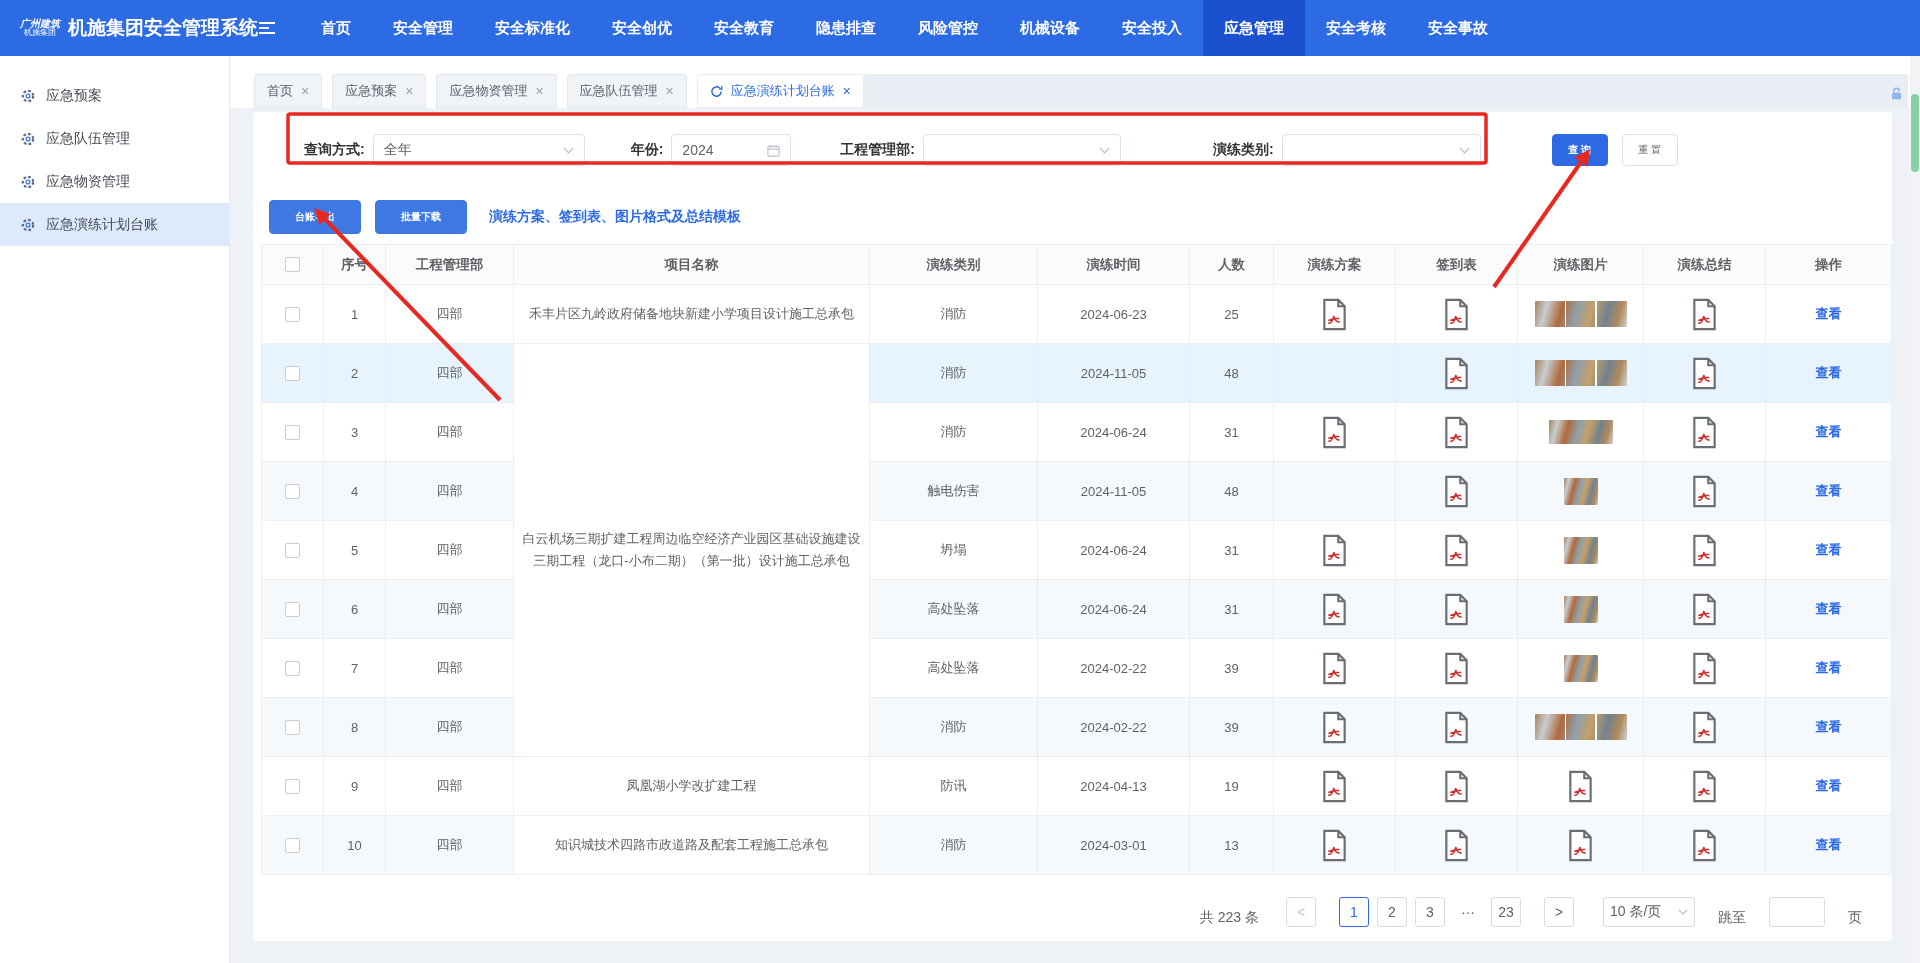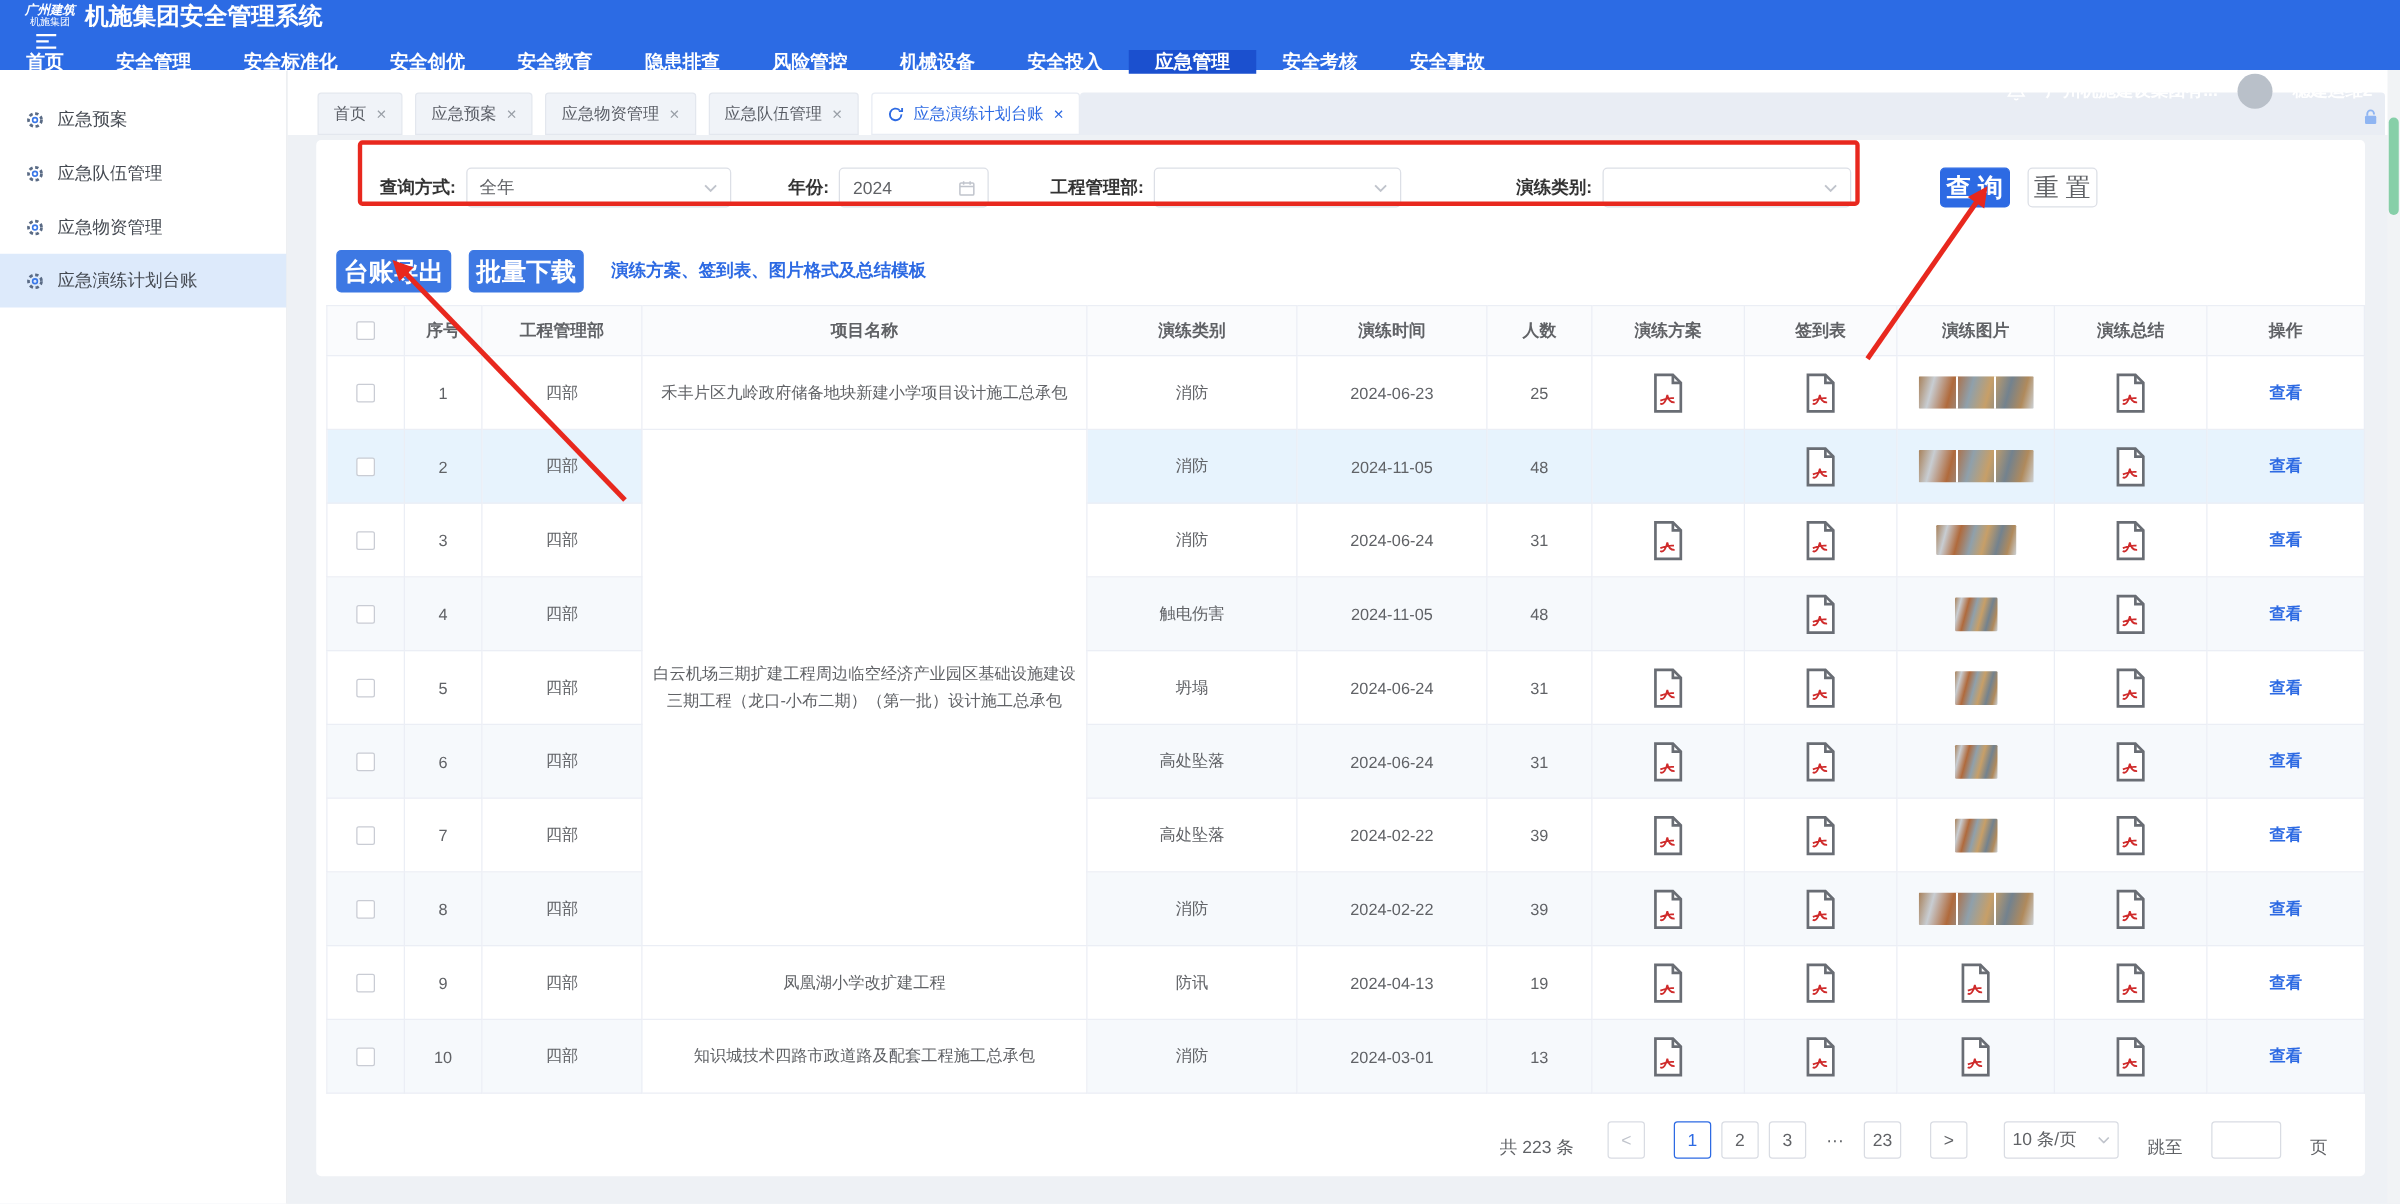--- a/index.html
+++ b/index.html
@@ -5,21 +5,21 @@
   :root{
     --accent:#2d6ae3; --headerBg:#2c6be4; --headerActive:#1b50cf;
     --annotation:#e8281e; --rowHighlight:#e7f3fd; --zebra:#f6f9fc;
   }
   *{box-sizing:border-box;margin:0;padding:0;}
   html,body{width:1920px;height:963px;overflow:hidden;}
   body{font-family:"Liberation Sans","DejaVu Sans",sans-serif;background:#eef1f5;position:relative;color:#606266;}
   .page{position:relative;width:1920px;height:963px;}
 
   
-  header{position:absolute;top:0;left:0;width:100%;height:56px;background:var(--headerBg);display:flex;align-items:stretch;z-index:5;flex-direction:column;}
+  header{position:absolute;top:0;left:0;width:100%;height:56px;background:var(--headerBg);display:flex;align-items:stretch;z-index:5;}
   .logo-area{width:230px;display:flex;align-items:center;gap:8px;padding-left:12px;flex:none;}
   .logo-mark{display:flex;flex-direction:column;align-items:center;line-height:1.1;color:#fff;}
   .logo-mark .l1{font-size:10px;font-style:italic;font-weight:bold;white-space:nowrap;}
   .logo-mark .l2{font-size:8px;white-space:nowrap;}
   .app-title{color:#fff;font-size:19px;font-weight:bold;white-space:nowrap;}
   .hamburger{display:flex;align-items:center;padding:0 24px 0 28px;cursor:pointer;}
   nav{display:flex;align-items:stretch;}
   .nav-item{display:flex;align-items:center;padding:0 21px;color:#fff;font-size:15px;font-weight:bold;white-space:nowrap;cursor:pointer;}
   .nav-item.active{background:var(--headerActive);}
   .header-right{margin-left:auto;display:flex;align-items:center;gap:16px;padding-right:22px;color:#fff;}
@@ -44,21 +44,21 @@
   .card{margin:4px 28px 0 23px;height:829px;background:#fff;border-radius:4px;padding:0 8px;display:flex;flex-direction:column;position:relative;}
 
   
   .filter-row{display:flex;align-items:center;height:48px;margin-top:14px;padding-left:43px;font-size:14px;}
   .f-label{color:#333;font-weight:bold;margin-right:8px;white-space:nowrap;}
   .sel{height:32px;border:1px solid #dcdfe6;border-radius:4px;background:#fff;display:flex;align-items:center;justify-content:space-between;padding:0 10px;color:#606266;font-size:14px;cursor:pointer;}
   .sel-mode{width:212px;margin-right:46px;}
   .sel-year{width:120px;margin-right:49px;}
   .sel-dept{width:198px;margin-right:92px;}
   .sel-cat{width:199px;margin-right:71px;}
-  .btn{height:32px;border-radius:4px;font-size:20px;display:inline-flex;align-items:center;justify-content:center;cursor:pointer;white-space:nowrap;}
+  .btn{height:32px;border-radius:4px;font-size:10px;display:inline-flex;align-items:center;justify-content:center;cursor:pointer;white-space:nowrap;}
   .btn-primary{background:var(--accent);color:#fff;border:1px solid var(--accent);}
   .btn-plain{background:#fff;color:#606266;border:1px solid #dcdfe6;}
   .btn-query{width:56px;margin-right:14px;font-weight:bold;}
   .btn-reset{width:56px;font-weight:normal;}
 
   
   .toolbar{display:flex;align-items:center;margin-top:26px;padding-left:8px;}
   .btn-export,.btn-batch{width:92px;height:34px;font-weight:bold;margin-right:14px;background:#3d78e3;border-color:#3d78e3;color:#fff;}
   .tpl-link{color:var(--accent);font-size:14px;font-weight:bold;margin-left:8px;cursor:pointer;}
 
@@ -129,31 +129,20 @@
         <div class="nav-item">安全创优</div>
         <div class="nav-item">安全教育</div>
         <div class="nav-item">隐患排查</div>
         <div class="nav-item">风险管控</div>
         <div class="nav-item">机械设备</div>
         <div class="nav-item">安全投入</div>
         <div class="nav-item active">应急管理</div>
         <div class="nav-item">安全考核</div>
         <div class="nav-item">安全事故</div>
       </nav>
-    <div class="header-right">
-      <span style="display:inline-flex;">
-        <svg width="16" height="18" viewBox="0 0 16 18">
-          <path d="M8 2 a4.6 4.6 0 0 0 -4.6 4.6 v3.8 l-1.6 2.4 h12.4 l-1.6 -2.4 v-3.8 a4.6 4.6 0 0 0 -4.6 -4.6 z" fill="none" stroke="#fff" stroke-width="1.3"></path>
-          <path d="M6.5 14.8 a1.6 1.6 0 0 0 3 0" fill="none" stroke="#fff" stroke-width="1.3"></path>
-        </svg>
-      </span>
-      <span class="org">广州机施建设集团有...</span>
-      <span class="avatar"></span>
-      <span class="user">穗建运维2</span>
-    </div>
   </header>
 
   <aside id="sidebar">
       <div class="side-item">
         <svg width="16" height="16" viewBox="0 0 16 16">
           <circle cx="8" cy="8" r="5.2" fill="none" stroke="#5a6b85" stroke-width="2.2" stroke-dasharray="2.7 2.1"></circle>
           <circle cx="8" cy="8" r="1.9" fill="none" stroke="#3a78e8" stroke-width="1.3"></circle>
         </svg>
         <span>应急预案</span>
       </div>

